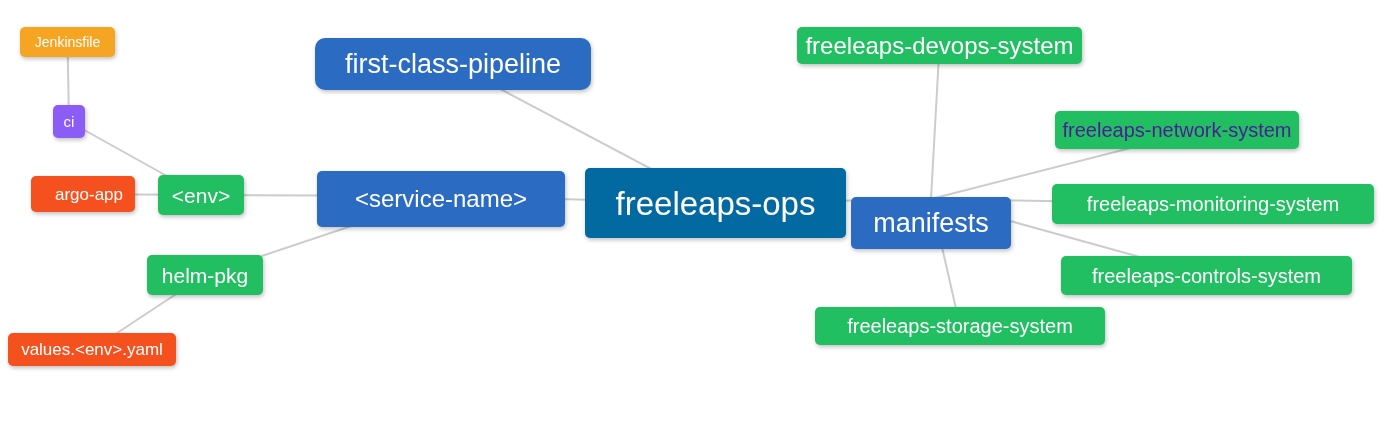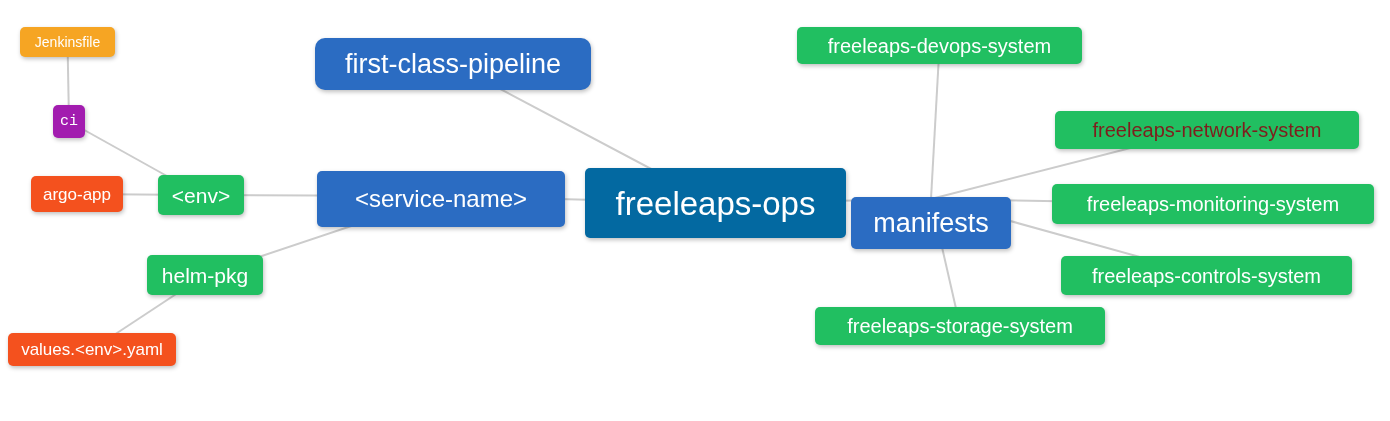--- a/index.html
+++ b/index.html
@@ -51,24 +51,24 @@
       <line x1="931" y1="199" x2="939.5" y2="45.5" stroke="#CCCCCC" stroke-width="2"></line>
       <line x1="931" y1="199" x2="1201" y2="130" stroke="#CCCCCC" stroke-width="2"></line>
       <line x1="931" y1="199" x2="1213" y2="204" stroke="#CCCCCC" stroke-width="2"></line>
       <line x1="931" y1="199" x2="1206.5" y2="275.5" stroke="#CCCCCC" stroke-width="2"></line>
       <line x1="931" y1="199" x2="960" y2="326" stroke="#CCCCCC" stroke-width="2"></line>
     </svg>
   <div class="node-layer">
       <div class="node" style="left: 20px; top: 27px; width: 95px; height: 30px; background: rgb(246, 165, 35); font-size: 14px; color: rgb(255, 255, 255);">
         <span>Jenkinsfile</span>
       </div>
-      <div class="node" style="left: 53px; top: 105px; width: 32px; height: 33px; background: #a21caf; font-size: 15px; color: rgb(255, 255, 255); font-family: Liberation Mono, monospace;">
+      <div class="node" style="left: 53px; top: 105px; width: 32px; height: 33px; background: #8b5cf6; font-size: 15px; color: rgb(255, 255, 255);">
         <span>ci</span>
       </div>
-      <div class="node" style="left: 31px; top: 176px; width: 92px; height: 36px; background: rgb(244, 81, 30); font-size: 17px; color: rgb(255, 255, 255);">
+      <div class="node" style="left: 31px; top: 176px; width: 92px; height: 36px; background: rgb(244, 81, 30); font-size: 17px; color: rgb(255, 255, 255); padding-left: 12px;">
         <span>argo-app</span>
       </div>
       <div class="node" style="left: 158px; top: 175px; width: 86px; height: 40px; background: rgb(33, 191, 97); font-size: 21px; color: rgb(255, 255, 255);">
         <span>&lt;env&gt;</span>
       </div>
       <div class="node" style="left: 147px; top: 255px; width: 116px; height: 40px; background: rgb(33, 191, 97); font-size: 21px; color: rgb(255, 255, 255);">
         <span>helm-pkg</span>
       </div>
       <div class="node" style="left: 8px; top: 333px; width: 168px; height: 33px; background: rgb(244, 81, 30); font-size: 17px; color: rgb(255, 255, 255);">
         <span>values.&lt;env&gt;.yaml</span>
@@ -78,24 +78,24 @@
       </div>
       <div class="node" style="left: 317px; top: 171px; width: 248px; height: 56px; background: rgb(43, 108, 194); font-size: 24px; color: rgb(255, 255, 255);">
         <span>&lt;service-name&gt;</span>
       </div>
       <div class="node" style="left: 585px; top: 168px; width: 261px; height: 70px; background: #0369a1; font-size: 33px; color: rgb(255, 255, 255);">
         <span>freeleaps-ops</span>
       </div>
       <div class="node" style="left: 851px; top: 173px; width: 160px; height: 52px; background: rgb(43, 108, 194); font-size: 27px; color: rgb(255, 255, 255); margin-top: 24px;">
         <span>manifests</span>
       </div>
-      <div class="node" style="left: 797px; top: 27px; width: 285px; height: 37px; background: rgb(33, 191, 97); font-size: 20px; color: rgb(255, 255, 255);">
+      <div class="node" style="left: 797px; top: 27px; width: 285px; height: 37px; background: rgb(33, 191, 97); font-size: 24px; color: rgb(255, 255, 255);">
         <span>freeleaps-devops-system</span>
       </div>
-      <div class="node" style="left: 1055px; top: 111px; width: 304px; height: 38px; background: rgb(33, 191, 97); font-size: 20px; color: #7f1d1d;">
+      <div class="node" style="left: 1055px; top: 111px; width: 244px; height: 38px; background: rgb(33, 191, 97); font-size: 20px; color: #4c1d95;">
         <span>freeleaps-network-system</span>
       </div>
       <div class="node" style="left: 1052px; top: 184px; width: 322px; height: 40px; background: rgb(33, 191, 97); font-size: 20px; color: rgb(255, 255, 255); text-align: center;">
         <span>freeleaps-monitoring-system</span>
       </div>
       <div class="node" style="left: 1061px; top: 256px; width: 291px; height: 39px; background: rgb(33, 191, 97); font-size: 20px; color: rgb(255, 255, 255);">
         <span>freeleaps-controls-system</span>
       </div>
       <div class="node" style="left: 815px; top: 307px; width: 290px; height: 38px; background: rgb(33, 191, 97); font-size: 20px; color: rgb(255, 255, 255);">
         <span>freeleaps-storage-system</span>

